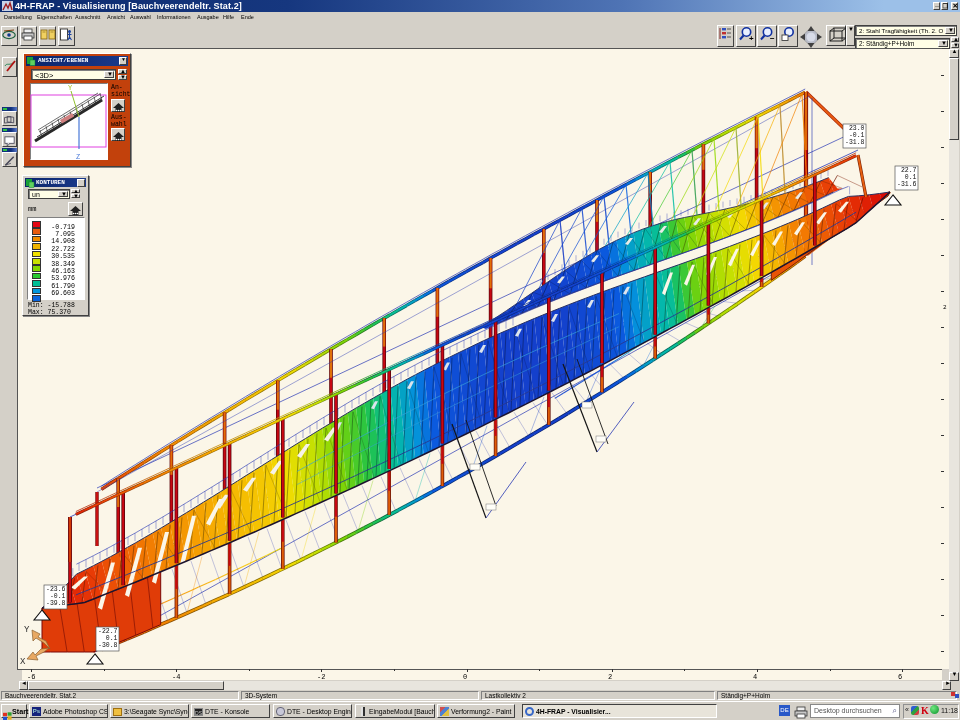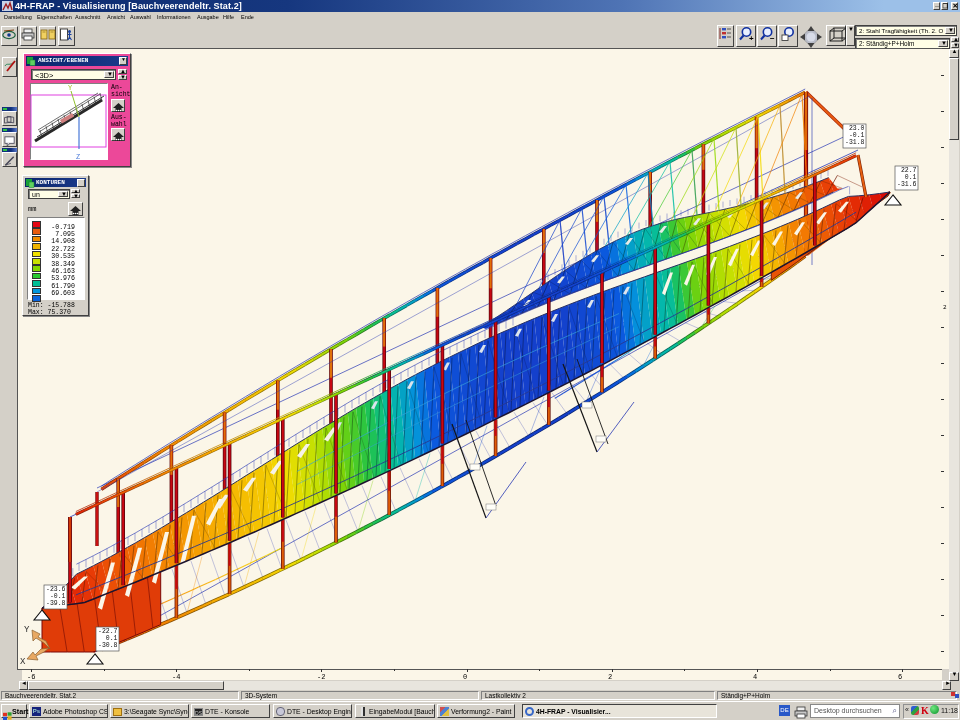--- a/index.html
+++ b/index.html
@@ -1612,21 +1612,21 @@
       <path d="M4 9 L4 12 L7 9" fill="#fff" stroke="#445" stroke-width="0.9"></path>
     </svg></div>
 <div class="abs" style="left:2px;top:148px;width:15px;height:4px;background:linear-gradient(90deg,#10307c 60%,#5878c8);">
     <span style="float:left;width:4px;height:2px;background:#30c040;margin:1px;"></span>
   </div>
 <div style="position:absolute;left:2px;top:152px;width:15px;height:15px;background:#d4d0c8;border-top:1px solid #fff;border-left:1px solid #fff;border-right:1px solid #404040;border-bottom:1px solid #404040;text-align:center;"><svg width="14" height="12" viewBox="0 0 14 13">
       <line x1="2" y1="11" x2="11" y2="2" stroke="#445" stroke-width="1.6"></line>
       <line x1="2" y1="11" x2="8" y2="9" stroke="#445" stroke-width="0.8"></line>
     </svg></div>
 
-<div class="abs" style="left:23px;top:53px;width:108px;height:114px;background:#ec4899;border-top:1px solid #fff;border-left:1px solid #fff;border-right:1.5px solid #404040;border-bottom:1.5px solid #404040;box-shadow:1px 1px 0 #888;">
+<div class="abs" style="left:23px;top:53px;width:108px;height:114px;background:#c2410c;border-top:1px solid #fff;border-left:1px solid #fff;border-right:1.5px solid #404040;border-bottom:1.5px solid #404040;box-shadow:1px 1px 0 #888;">
  <div class="abs" style="left:2px;top:2px;right:2px;height:10px;background:linear-gradient(90deg,#0a246a,#1a3a8c);">
   <svg style="position:absolute;left:1px;top:0.5px;" width="9" height="9" viewBox="0 0 9 9">
         <rect x="0" y="0" width="6" height="7" fill="#18a038"></rect>
         <rect x="3" y="3" width="5" height="5.5" fill="#60d060" stroke="#108030" stroke-width="0.5"></rect>
       </svg>
   <span class="abs" style="left:12px;top:0.5px;color:#fff;font-size:6px;font-family:'Liberation Mono',monospace;font-weight:bold;">ANSICHT/EBENEN</span>
   <div class="abs" style="right:1px;top:1px;width:8px;height:8px;background:#d4d0c8;border-top:1px solid #fff;border-left:1px solid #fff;border-right:1px solid #404040;border-bottom:1px solid #404040;">
         <span style="position:absolute;left:1px;top:-2px;font-size:5px;">▼</span>
       </div>
  </div>

